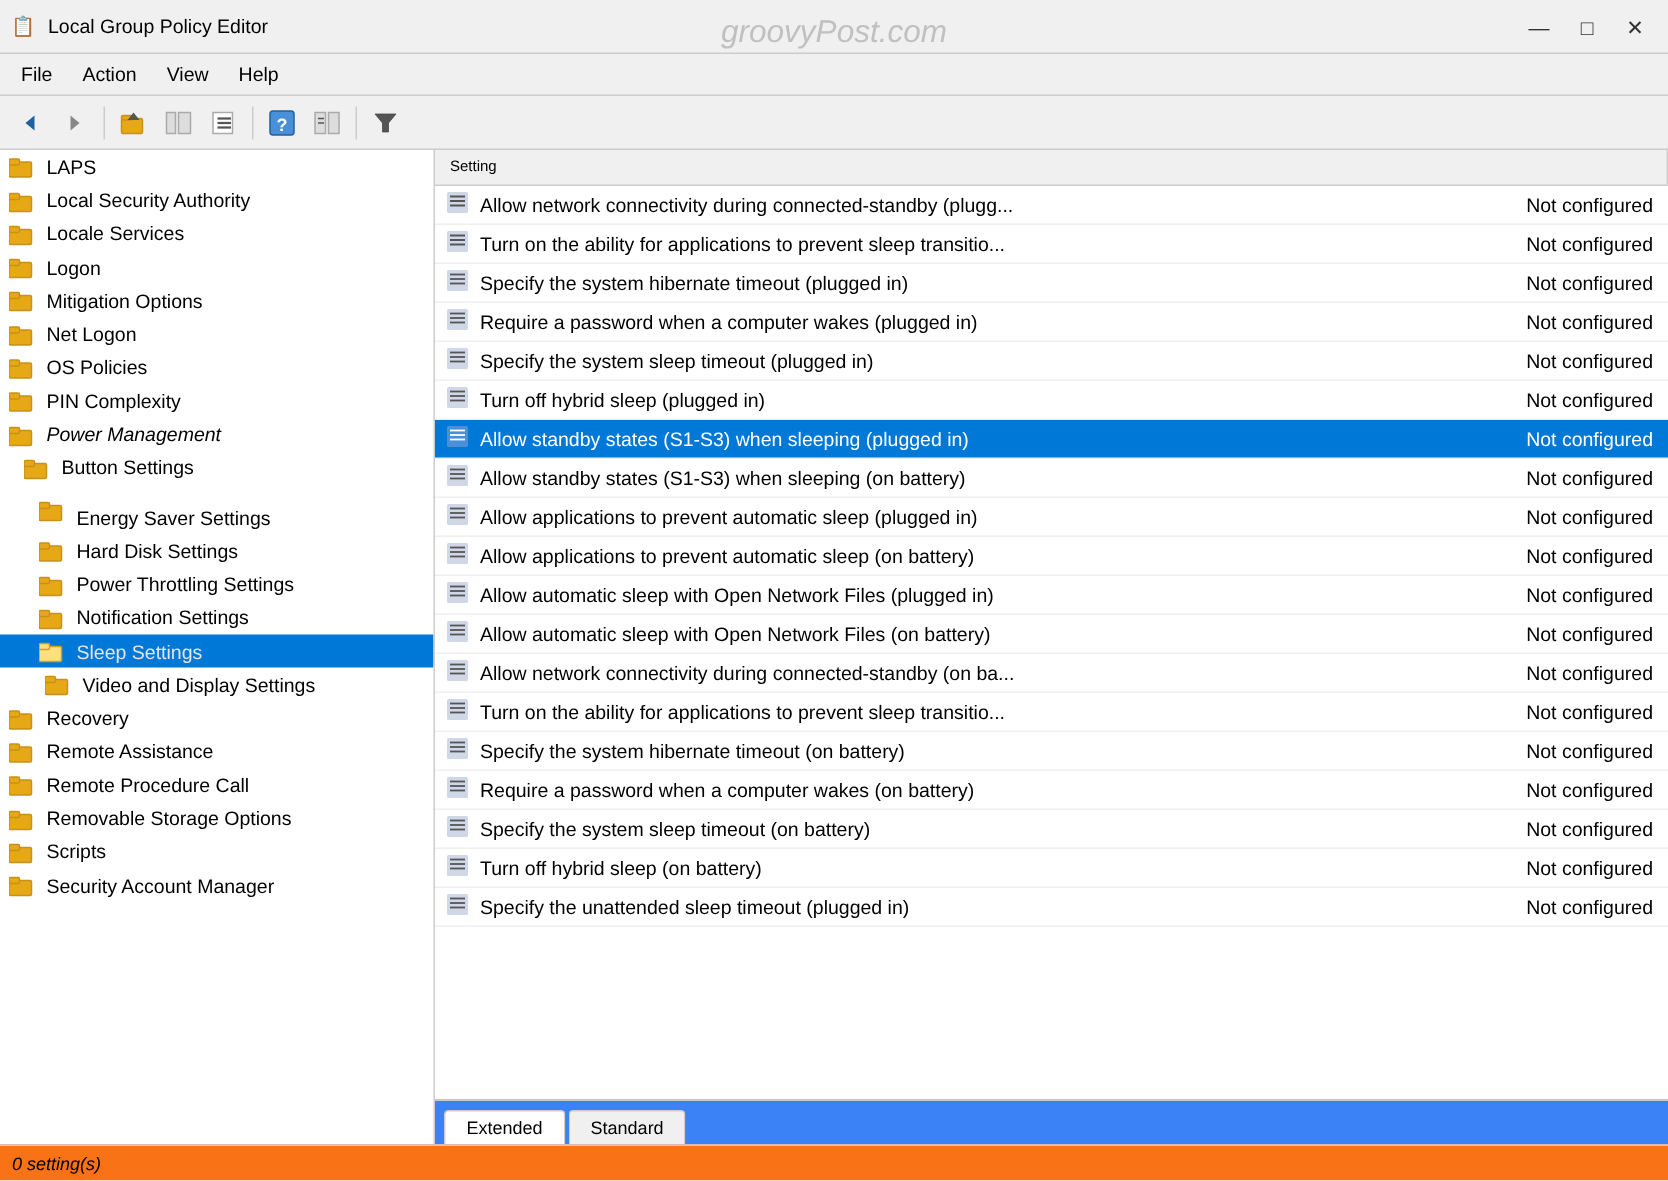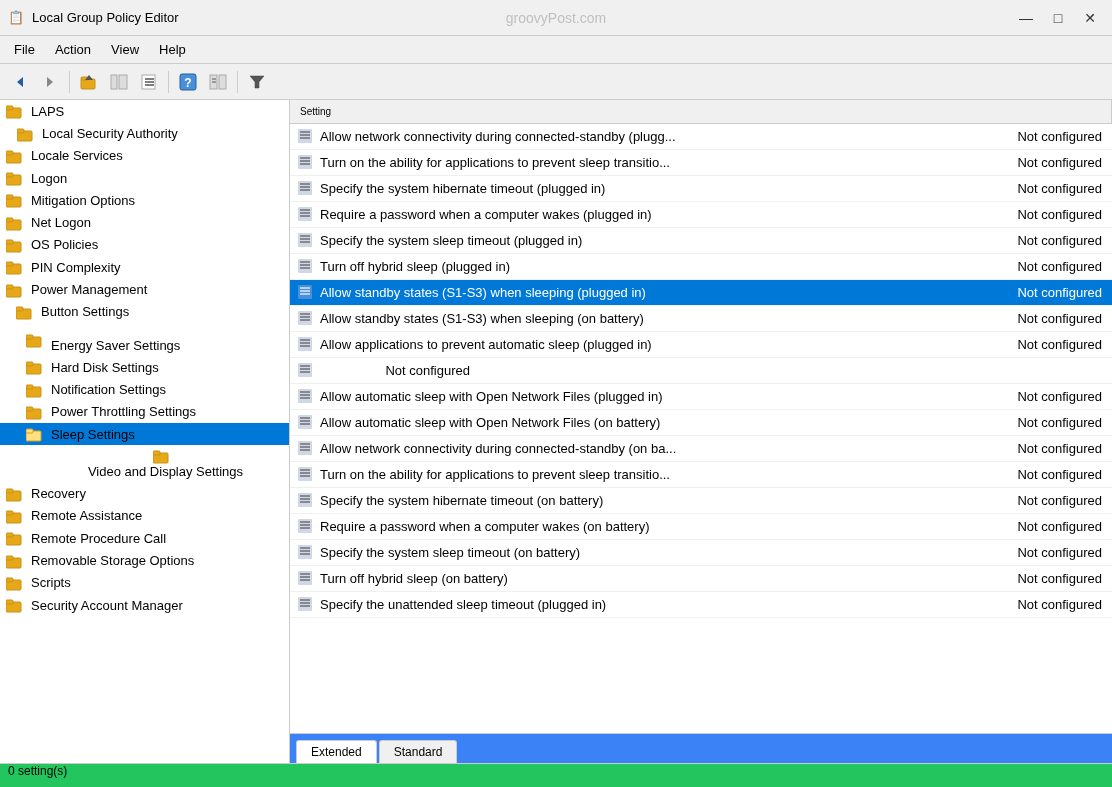--- a/index.html
+++ b/index.html
@@ -99,21 +99,21 @@
     }
     .sidebar-item {
       display: flex;
       align-items: center;
       padding: 3px 4px;
       cursor: pointer;
       white-space: nowrap;
       font-size: 13px;
       color: #000;
     }
-    .sidebar-item.selected { background: #0078d7; color: #000000; }
+    .sidebar-item.selected { background: #0078d7; color: #e5e5e5; }
     .sidebar-item.selected .folder-icon { color: #ffdf80; }
     .folder-icon {
       font-size: 14px;
       margin-right: 5px;
       color: #e6a817;
     }
 
     
     .right-panel {
       flex: 1;
@@ -204,25 +204,26 @@
       background: #fff;
       border-bottom: 1px solid #fff;
       margin-bottom: -1px;
     }
 
     
     .status-bar {
       height: 24px;
       border-top: 1px solid #ccc;
       display: flex;
-      align-items: flex-start;
+      align-items: center;
       padding: 0 8px;
       font-size: 12px;
       color: #000;
-      background: #22c55e;
+      background: #f97316;
+      font-style: italic;
     }
 
     
     .sidebar::-webkit-scrollbar,
     .policy-table::-webkit-scrollbar { width: 12px; }
     .sidebar::-webkit-scrollbar-track,
     .policy-table::-webkit-scrollbar-track { background: #f0f0f0; }
     .sidebar::-webkit-scrollbar-thumb,
     .policy-table::-webkit-scrollbar-thumb { background: #bbb; border: 2px solid #f0f0f0; }
 
@@ -233,21 +234,22 @@
       align-items: center;
       justify-content: center;
     }
 
     .watermark {
       position: absolute;
       top: 10px;
       left: 50%;
       transform: translateX(-50%);
       color: #c0c0c0;
-      font-size: 14px;
+      font-size: 21px;
+      font-style: italic;
       pointer-events: none;
     }
   </style>
 </head>
 <body>
 
 <div class="title-bar" style="position:relative;">
   <div class="title-bar-left">
     <span class="app-icon">📋</span>
     <span>Local Group Policy Editor</span>
@@ -326,21 +328,21 @@
 <div class="main-content">
 
   <div class="sidebar" id="sidebar-container">
   <div class="sidebar-item" style="padding-left: 6px;">
         <span class="folder-icon"><svg width="16" height="14" viewBox="0 0 16 14" style="vertical-align:middle;">
     <rect x="0" y="3" width="15" height="10" rx="1" fill="#e6a817" stroke="#c8911a" stroke-width="1"></rect>
     <rect x="0" y="1" width="7" height="4" rx="1" fill="#e6a817" stroke="#c8911a" stroke-width="1"></rect>
   </svg></span>
         <span style="margin-left: 4px;">LAPS</span>
       </div>
-      <div class="sidebar-item" style="padding-left: 17px; align-items: center;">
+      <div class="sidebar-item" style="padding-left: 6px; align-items: center;">
         <span class="folder-icon"><svg width="16" height="14" viewBox="0 0 16 14" style="vertical-align:middle;">
     <rect x="0" y="3" width="15" height="10" rx="1" fill="#e6a817" stroke="#c8911a" stroke-width="1"></rect>
     <rect x="0" y="1" width="7" height="4" rx="1" fill="#e6a817" stroke="#c8911a" stroke-width="1"></rect>
   </svg></span>
         <span style="margin-left: 4px;">Local Security Authority</span>
       </div>
       <div class="sidebar-item" style="padding-left: 6px;">
         <span class="folder-icon"><svg width="16" height="14" viewBox="0 0 16 14" style="vertical-align:middle;">
     <rect x="0" y="3" width="15" height="10" rx="1" fill="#e6a817" stroke="#c8911a" stroke-width="1"></rect>
     <rect x="0" y="1" width="7" height="4" rx="1" fill="#e6a817" stroke="#c8911a" stroke-width="1"></rect>
@@ -380,21 +382,21 @@
     <rect x="0" y="3" width="15" height="10" rx="1" fill="#e6a817" stroke="#c8911a" stroke-width="1"></rect>
     <rect x="0" y="1" width="7" height="4" rx="1" fill="#e6a817" stroke="#c8911a" stroke-width="1"></rect>
   </svg></span>
         <span style="margin-left: 4px;">PIN Complexity</span>
       </div>
       <div class="sidebar-item" style="padding-left: 6px;">
         <span class="folder-icon"><svg width="16" height="14" viewBox="0 0 16 14" style="vertical-align:middle;">
     <rect x="0" y="3" width="15" height="10" rx="1" fill="#e6a817" stroke="#c8911a" stroke-width="1"></rect>
     <rect x="0" y="1" width="7" height="4" rx="1" fill="#e6a817" stroke="#c8911a" stroke-width="1"></rect>
   </svg></span>
-        <span style="margin-left: 4px;">Power Management</span>
+        <span style="margin-left: 4px; font-style: italic;">Power Management</span>
       </div>
       <div class="sidebar-item" style="padding-left: 16px;">
         <span class="folder-icon"><svg width="16" height="14" viewBox="0 0 16 14" style="vertical-align:middle;">
     <rect x="0" y="3" width="15" height="10" rx="1" fill="#e6a817" stroke="#c8911a" stroke-width="1"></rect>
     <rect x="0" y="1" width="7" height="4" rx="1" fill="#e6a817" stroke="#c8911a" stroke-width="1"></rect>
   </svg></span>
         <span style="margin-left: 4px;">Button Settings</span>
       </div>
       <div class="sidebar-item" style="padding-left: 26px;">
         <span class="folder-icon"><svg width="16" height="14" viewBox="0 0 16 14" style="vertical-align:middle;">
@@ -408,37 +410,37 @@
     <rect x="0" y="3" width="15" height="10" rx="1" fill="#e6a817" stroke="#c8911a" stroke-width="1"></rect>
     <rect x="0" y="1" width="7" height="4" rx="1" fill="#e6a817" stroke="#c8911a" stroke-width="1"></rect>
   </svg></span>
         <span style="margin-left: 4px;">Hard Disk Settings</span>
       </div>
       <div class="sidebar-item" style="padding-left: 26px;">
         <span class="folder-icon"><svg width="16" height="14" viewBox="0 0 16 14" style="vertical-align:middle;">
     <rect x="0" y="3" width="15" height="10" rx="1" fill="#e6a817" stroke="#c8911a" stroke-width="1"></rect>
     <rect x="0" y="1" width="7" height="4" rx="1" fill="#e6a817" stroke="#c8911a" stroke-width="1"></rect>
   </svg></span>
+        <span style="margin-left: 4px;">Power Throttling Settings</span>
+      </div>
+      <div class="sidebar-item" style="padding-left: 26px;">
+        <span class="folder-icon"><svg width="16" height="14" viewBox="0 0 16 14" style="vertical-align:middle;">
+    <rect x="0" y="3" width="15" height="10" rx="1" fill="#e6a817" stroke="#c8911a" stroke-width="1"></rect>
+    <rect x="0" y="1" width="7" height="4" rx="1" fill="#e6a817" stroke="#c8911a" stroke-width="1"></rect>
+  </svg></span>
         <span style="margin-left: 4px;">Notification Settings</span>
-      </div>
-      <div class="sidebar-item" style="padding-left: 26px;">
-        <span class="folder-icon"><svg width="16" height="14" viewBox="0 0 16 14" style="vertical-align:middle;">
-    <rect x="0" y="3" width="15" height="10" rx="1" fill="#e6a817" stroke="#c8911a" stroke-width="1"></rect>
-    <rect x="0" y="1" width="7" height="4" rx="1" fill="#e6a817" stroke="#c8911a" stroke-width="1"></rect>
-  </svg></span>
-        <span style="margin-left: 4px;">Power Throttling Settings</span>
       </div>
       <div class="sidebar-item selected" style="padding-left: 26px;">
         <span class="folder-icon"><svg width="16" height="14" viewBox="0 0 16 14" style="vertical-align:middle;">
     <rect x="0" y="3" width="15" height="10" rx="1" fill="#ffdf80" stroke="#d4a020" stroke-width="1"></rect>
     <rect x="0" y="1" width="7" height="4" rx="1" fill="#ffdf80" stroke="#d4a020" stroke-width="1"></rect>
   </svg></span>
         <span style="margin-left: 4px;">Sleep Settings</span>
       </div>
-      <div class="sidebar-item" style="padding-left: 42px; flex-direction: column;">
+      <div class="sidebar-item" style="padding-left: 30px;">
         <span class="folder-icon"><svg width="16" height="14" viewBox="0 0 16 14" style="vertical-align:middle;">
     <rect x="0" y="3" width="15" height="10" rx="1" fill="#e6a817" stroke="#c8911a" stroke-width="1"></rect>
     <rect x="0" y="1" width="7" height="4" rx="1" fill="#e6a817" stroke="#c8911a" stroke-width="1"></rect>
   </svg></span>
         <span style="margin-left: 4px;">Video and Display Settings</span>
       </div>
       <div class="sidebar-item" style="padding-left: 6px;">
         <span class="folder-icon"><svg width="16" height="14" viewBox="0 0 16 14" style="vertical-align:middle;">
     <rect x="0" y="3" width="15" height="10" rx="1" fill="#e6a817" stroke="#c8911a" stroke-width="1"></rect>
     <rect x="0" y="1" width="7" height="4" rx="1" fill="#e6a817" stroke="#c8911a" stroke-width="1"></rect>
@@ -578,20 +580,21 @@
             <span class="row-setting">Allow applications to prevent automatic sleep (plugged in)</span>
             <span class="row-state">Not configured</span>
           </div>
           <div class="table-row">
             <span class="row-icon"><svg width="14" height="14" viewBox="0 0 14 14">
     <rect x="0" y="0" width="14" height="14" fill="#d0d8e8" rx="1"></rect>
     <line x1="2" y1="3" x2="12" y2="3" stroke="#555" stroke-width="1.2"></line>
     <line x1="2" y1="6" x2="12" y2="6" stroke="#555" stroke-width="1.2"></line>
     <line x1="2" y1="9" x2="12" y2="9" stroke="#555" stroke-width="1.2"></line>
   </svg></span>
+            <span class="row-setting">Allow applications to prevent automatic sleep (on battery)</span>
             <span class="row-state">Not configured</span>
           </div>
           <div class="table-row">
             <span class="row-icon"><svg width="14" height="14" viewBox="0 0 14 14">
     <rect x="0" y="0" width="14" height="14" fill="#d0d8e8" rx="1"></rect>
     <line x1="2" y1="3" x2="12" y2="3" stroke="#555" stroke-width="1.2"></line>
     <line x1="2" y1="6" x2="12" y2="6" stroke="#555" stroke-width="1.2"></line>
     <line x1="2" y1="9" x2="12" y2="9" stroke="#555" stroke-width="1.2"></line>
   </svg></span>
             <span class="row-setting">Allow automatic sleep with Open Network Files (plugged in)</span>

